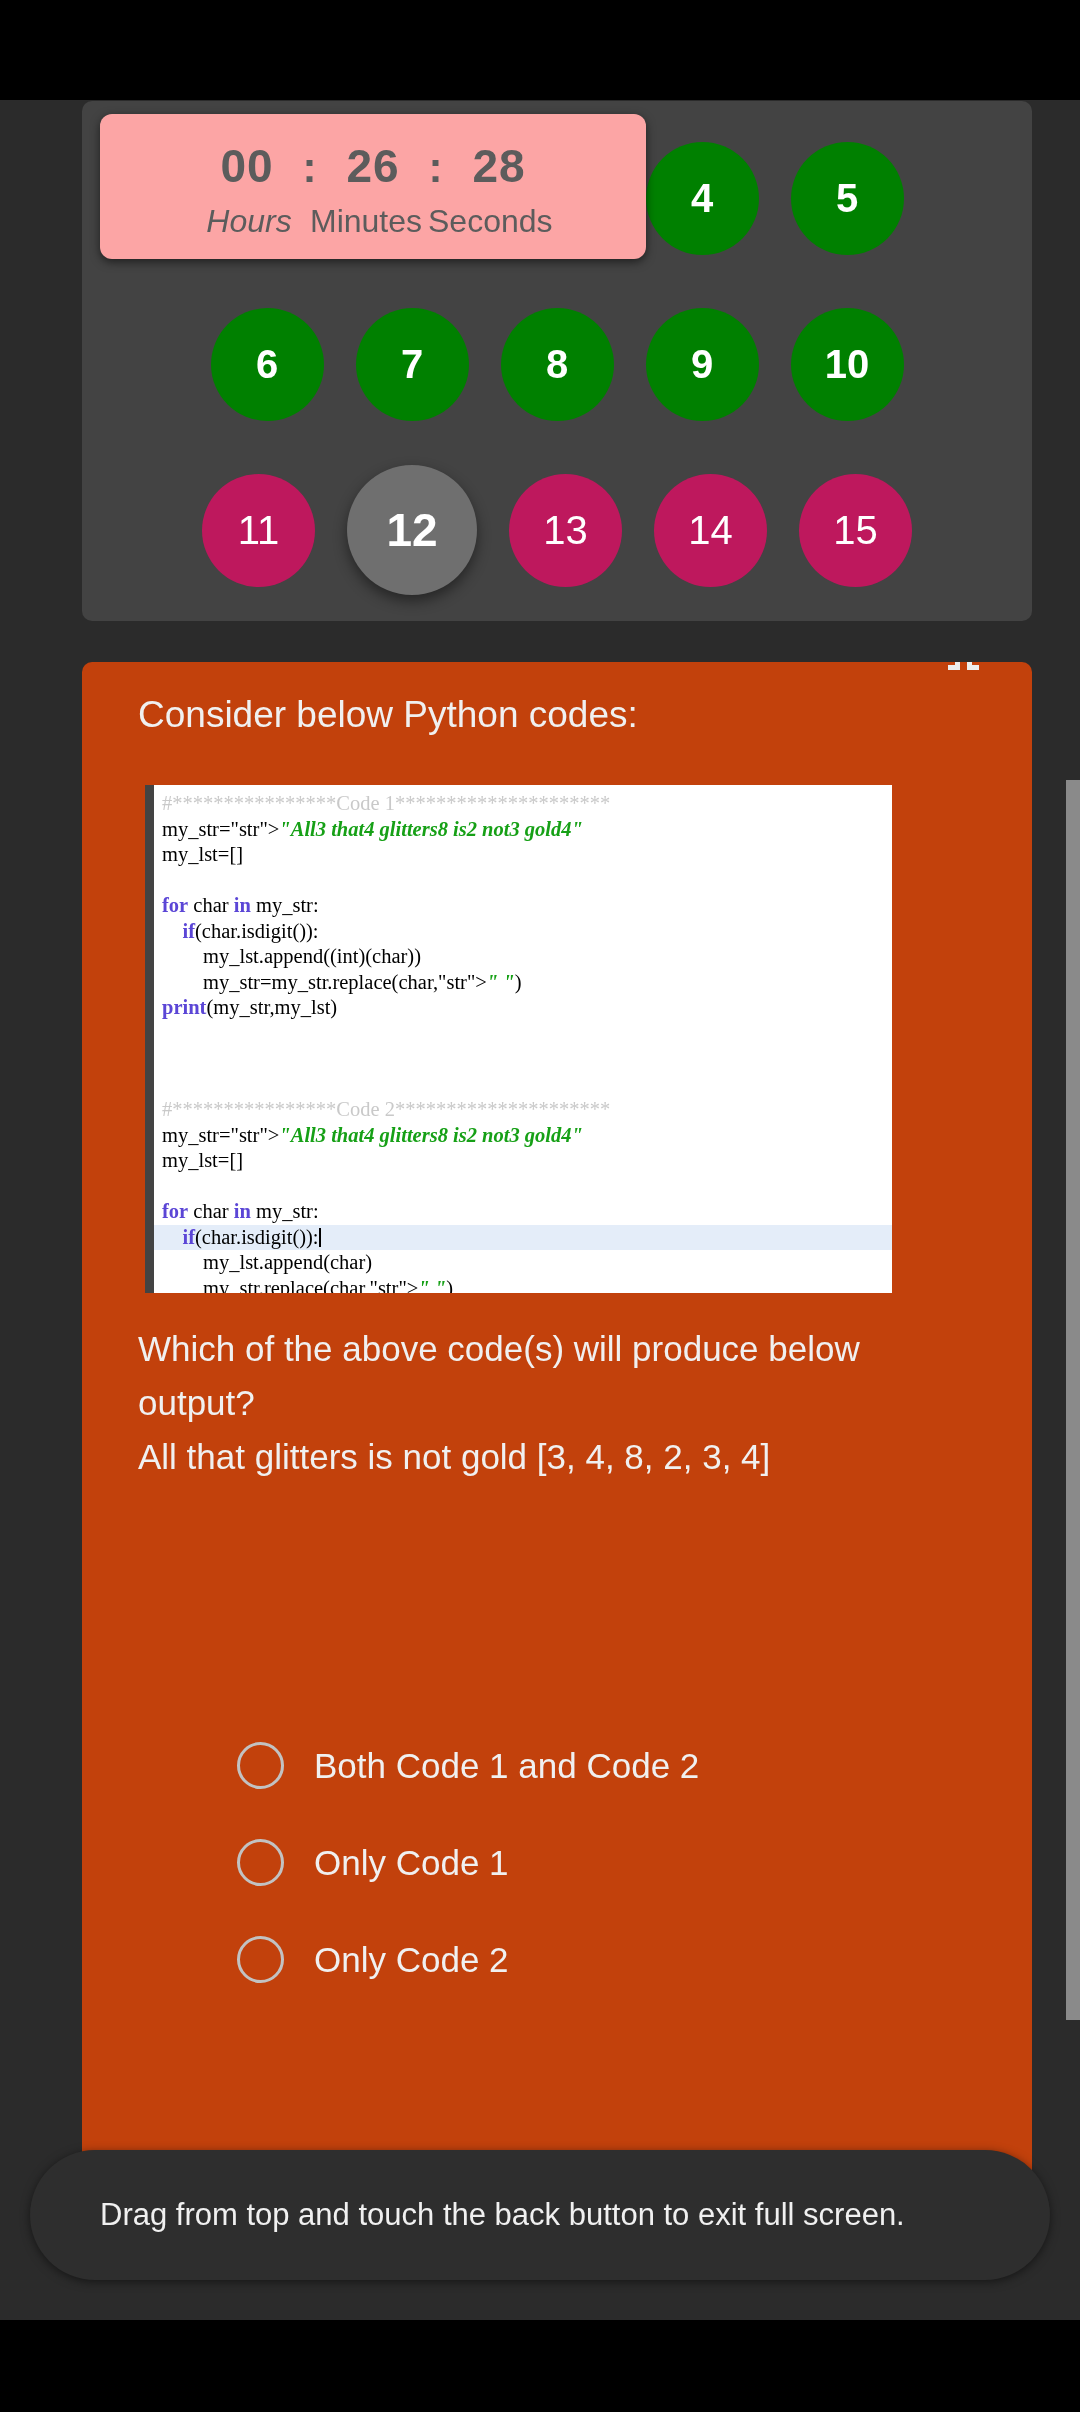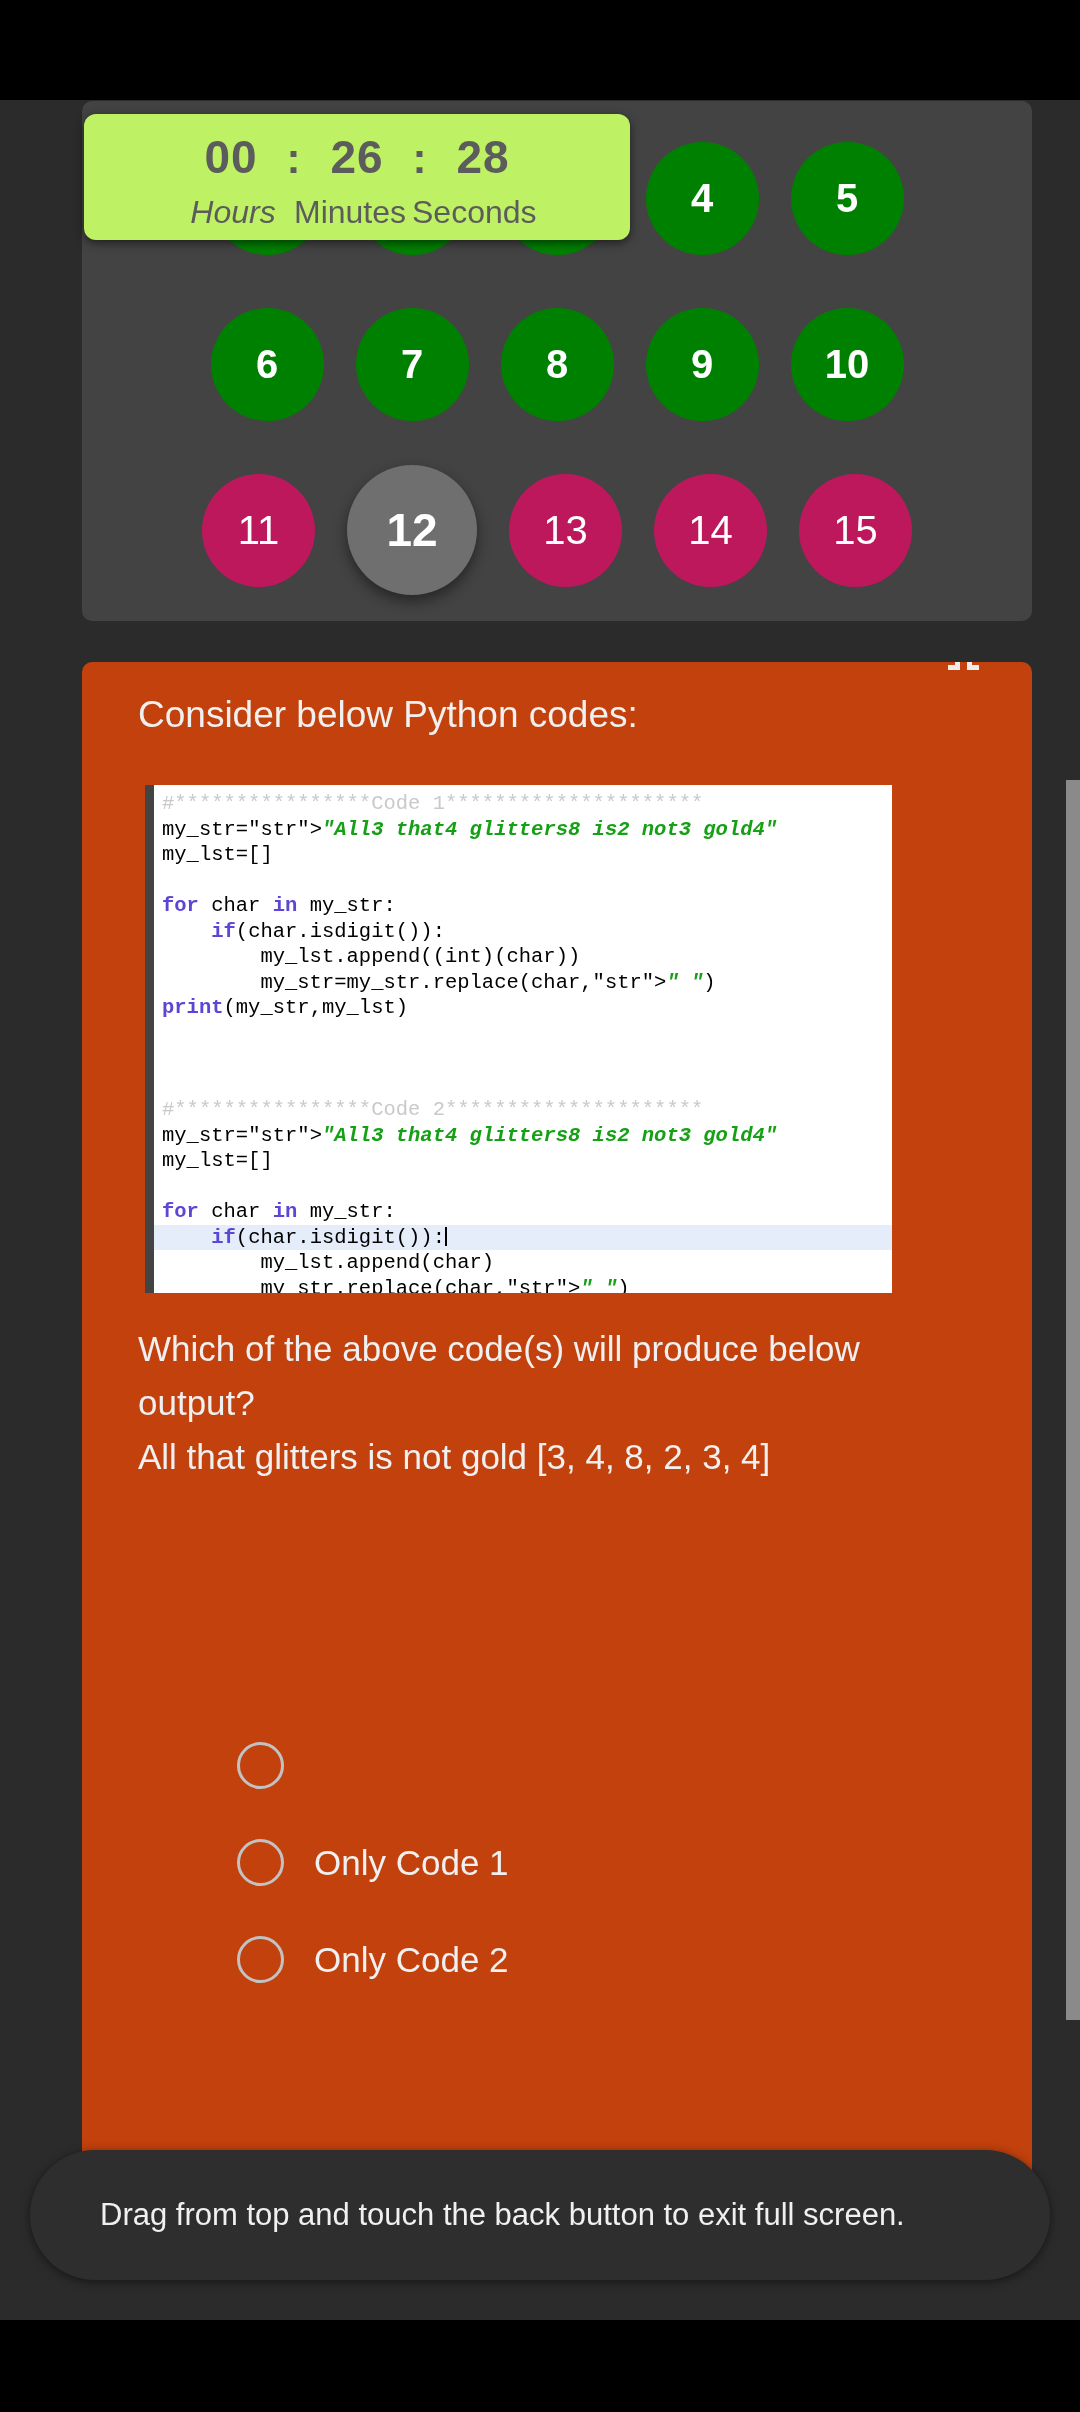--- a/index.html
+++ b/index.html
@@ -60,23 +60,23 @@
   .q-circle.unanswered { background:#be185d; }
   .q-circle.current {
     background:#6f6f6f;
     width:130px; height:130px;
     font-size:46px; font-weight:700;
     box-shadow:0 6px 14px rgba(0,0,0,0.45);
   }
   
   .timer-card {
     position:absolute;
-    left:84px; top:114px;
-    width:546px; height:126px;
-    background:#bef264;
+    left:100px; top:114px;
+    width:546px; height:145px;
+    background:#fca5a5;
     border-radius:12px;
     box-shadow:0 3px 10px rgba(0,0,0,0.55);
     display:flex;
     flex-direction:column;
     align-items:center;
     justify-content:center;
     padding-top:6px;
     z-index:30;
   }
   .timer-digits {
@@ -131,21 +131,21 @@
   }
   .code-gutter {
     width:9px;
     background:#434343;
     flex:0 0 auto;
   }
   .code-body {
     flex:1;
     position:relative;
     padding:6px 0 7px 0;
-    font-family:Liberation Mono, monospace;
+    font-family:Liberation Serif, serif;
     font-size:20.5px;
     line-height:25.5px;
     white-space:pre;
     color:#000000;
   }
   .code-line { padding-left:8px; height:25.5px; }
   .code-line.hl { background:#e4edf9; }
   .cmt { color:#c9c9c9; }
   .kw  { color:#5b46d6; font-weight:600; }
   .str { color:#16a016; font-style:italic; font-weight:600; }
@@ -293,20 +293,21 @@
     </div>
 
     <div class="q-text">
       <span>Which of the above code(s) will produce below output?</span>
       <span class="q-output">All  that  glitters  is  not  gold  [3, 4, 8, 2, 3, 4]</span>
     </div>
 
     <div class="options" id="options-list">
         <div class="option-row">
           <div class="radio"></div>
+          <div class="option-label">Both Code 1 and Code 2</div>
         </div>
         <div class="option-row">
           <div class="radio"></div>
           <div class="option-label">Only Code 1</div>
         </div>
         <div class="option-row">
           <div class="radio"></div>
           <div class="option-label">Only Code 2</div>
         </div>
       </div>

